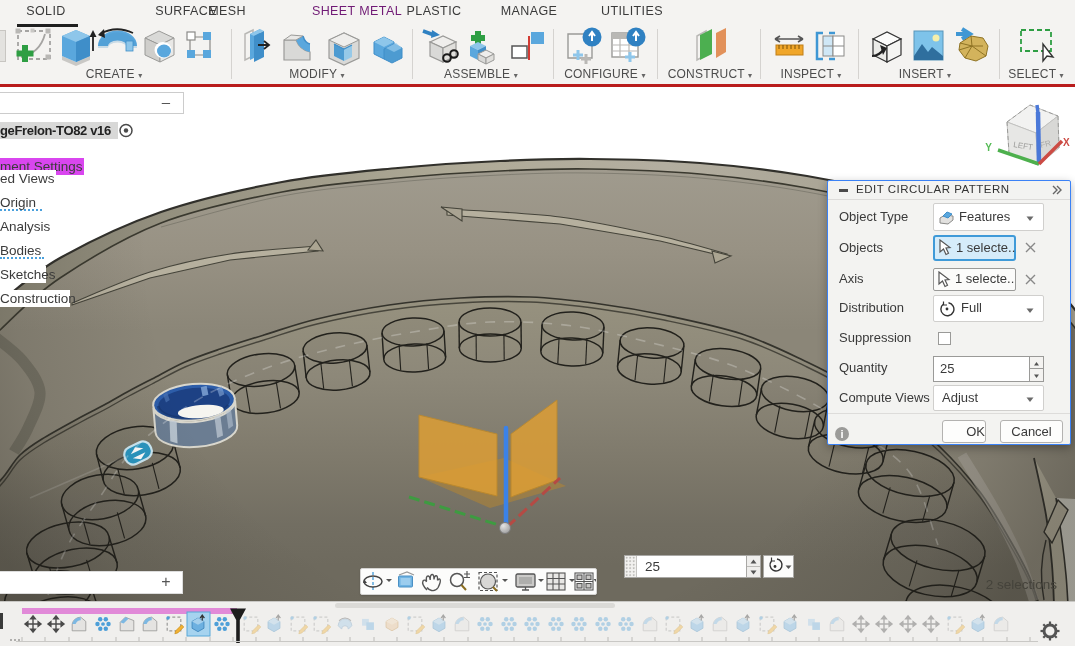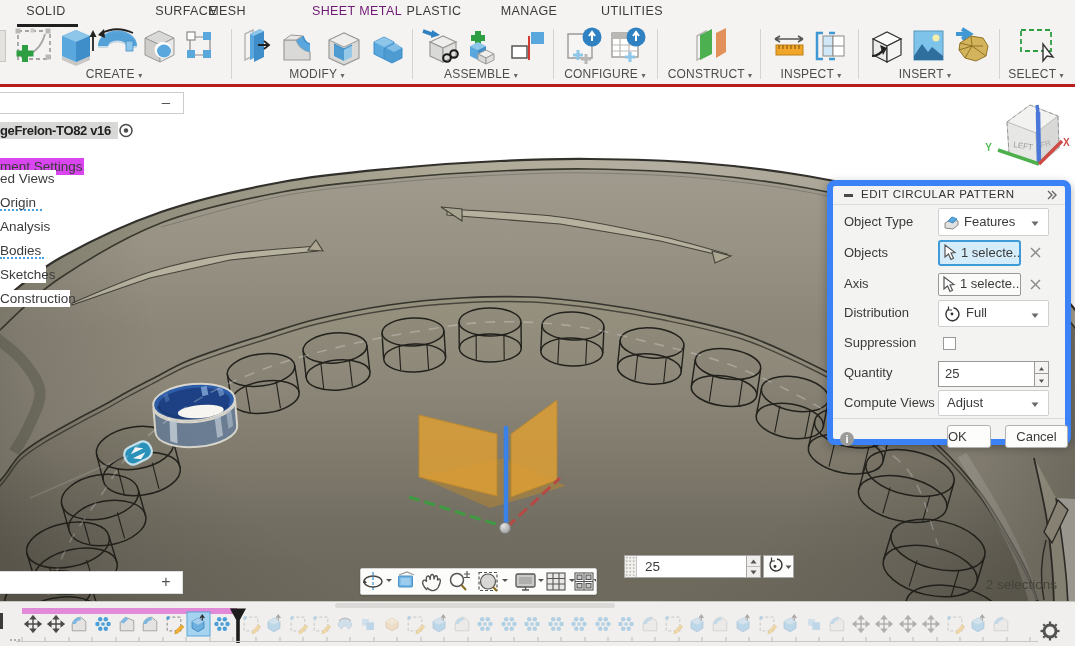--- a/index.html
+++ b/index.html
@@ -508,21 +508,21 @@
   </div>
 <div class="abs" style="left:763px;top:555px;width:31px;height:23px;background:#fcfcfb;border:1px solid #a9a8a5;">
 <svg width="29" height="21" viewBox="0 0 29 21">
       <g fill="none" stroke="#333" stroke-width="1.4">
         <path d="M7.5,5 A 6 6 0 1 0 13,3"></path>
         <path d="M7.5,1.5 v3.5 h3.5" stroke-width="1.2"></path>
       </g>
       <circle cx="11" cy="10.5" r="1.4" fill="#333"></circle>
       <path d="M21.5,9.5 l3,3.5 3,-3.5 Z" fill="#555"></path>
     </svg></div>
-<div class="abs" style="left:827px;top:180px;width:244px;height:265px;background:#f3f3f1;border:6px solid #3b82f6;border-radius:8px;box-shadow:0 3px 10px rgba(0,0,0,0.3);font-size:13px;color:#3a3a3a">
+<div class="abs" style="left:827px;top:180px;width:244px;height:265px;background:#f3f3f1;border:1px solid #3b82f6;border-radius:2px;box-shadow:0 3px 10px rgba(0,0,0,0.3);font-size:13px;color:#3a3a3a">
     <div style="position:absolute;left:0;top:0;width:100%;height:19px;border-bottom:1px solid #dddcda">
       <span style="position:absolute;left:11px;top:8px;width:9px;height:2.5px;background:#4a4a4a"></span>
       <span style="position:absolute;left:28px;top:2px;font-size:11.5px;letter-spacing:0.5px;color:#333">EDIT CIRCULAR PATTERN</span>
       <svg style="position:absolute;right:7px;top:4px" width="12" height="10" viewBox="0 0 12 10">
         <path d="M2,1 l4,4 -4,4 M6,1 l4,4 -4,4" fill="none" stroke="#666" stroke-width="1.4"></path>
       </svg>
     </div>
     <div style="position:absolute;left:11px;top:27px;line-height:18px">Object Type</div>
     <div style="position:absolute;left:11px;top:58px;line-height:18px">Objects</div>
     <div style="position:absolute;left:11px;top:89px;line-height:18px">Axis</div>
@@ -584,21 +584,21 @@
 </div>
     </div>
     <div style="position:absolute;left:105px;top:204px;width:111px;height:26px;background:#fff;border:1px solid #d0cfcd;border-radius:2px">
 <span style="position:absolute;left:8px;top:4px">Adjust</span>
 <svg style="position:absolute;right:9px;top:11px" width="8" height="6" viewBox="0 0 8 6">
         <path d="M0.5,0.5 l3.5,4.5 3.5,-4.5 Z" fill="#6a6a6a"></path>
       </svg>
     </div>
     <div style="position:absolute;left:0;top:232px;width:100%;height:1px;background:#dddcda"></div>
     <div style="position:absolute;left:7px;top:246px;width:14px;height:14px;border-radius:50%;background:#9b9b99;color:#fff;font-size:11px;font-weight:bold;text-align:center;line-height:14px">i</div>
-    <div style="position:absolute;left:114px;top:239px;width:44px;height:23px;background:#fdfdfc;border:1px solid #b3b2b0;border-radius:3px;text-align:left;line-height:21px">OK</div>
+    <div style="position:absolute;left:114px;top:239px;width:44px;height:23px;background:#fdfdfc;border:1px solid #b3b2b0;border-radius:3px;text-align:right;line-height:21px">OK</div>
     <div style="position:absolute;left:172px;top:239px;width:63px;height:23px;background:#fdfdfc;border:1px solid #b3b2b0;border-radius:3px;text-align:center;line-height:21px">Cancel</div>
   </div>
 <div class="abs" style="left:0;top:601px;width:1075px;height:45px;background:#f0efed;border-top:1px solid #c9c8c5">
     <div class="abs" style="left:335px;top:1px;width:280px;height:5px;background:#dbdad7;border-radius:3px"></div>
     <div class="abs" style="left:22px;top:6px;width:209px;height:6px;background:#e18ad8"></div>
     <div class="abs" style="left:231px;top:6px;width:6px;height:6px;background:#c77ec0"></div>
     <svg class="abs" style="left:229px;top:6px" width="18" height="36" viewBox="0 0 18 36">
       <path d="M1,0.5 H17 L10.8,12 V35 H7.2 V12 Z" fill="#1d1d1d"></path>
     </svg>
     <div class="abs" style="left:0;top:11px;width:3px;height:16px;background:#3a3a3a"></div>

